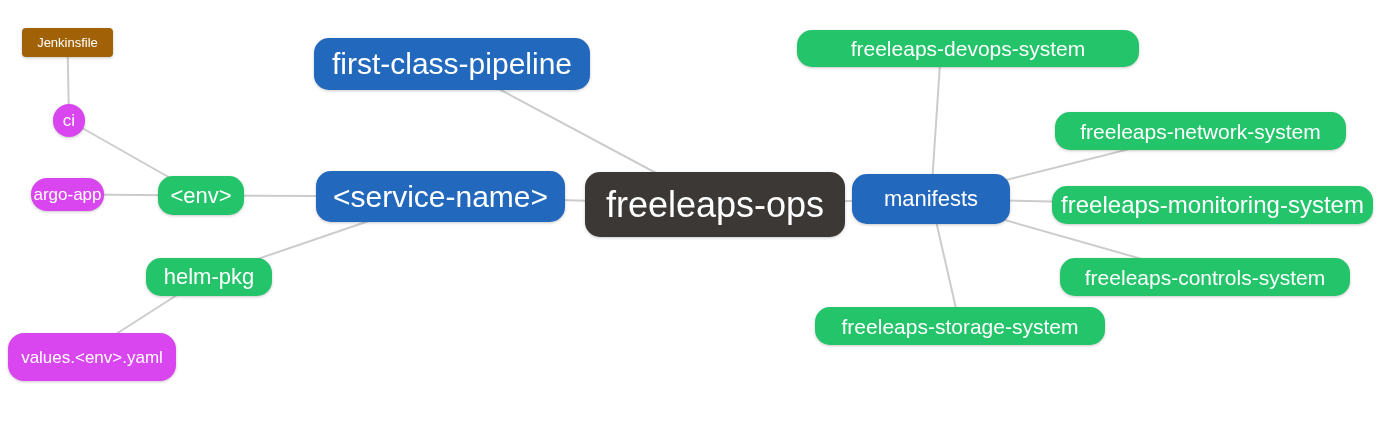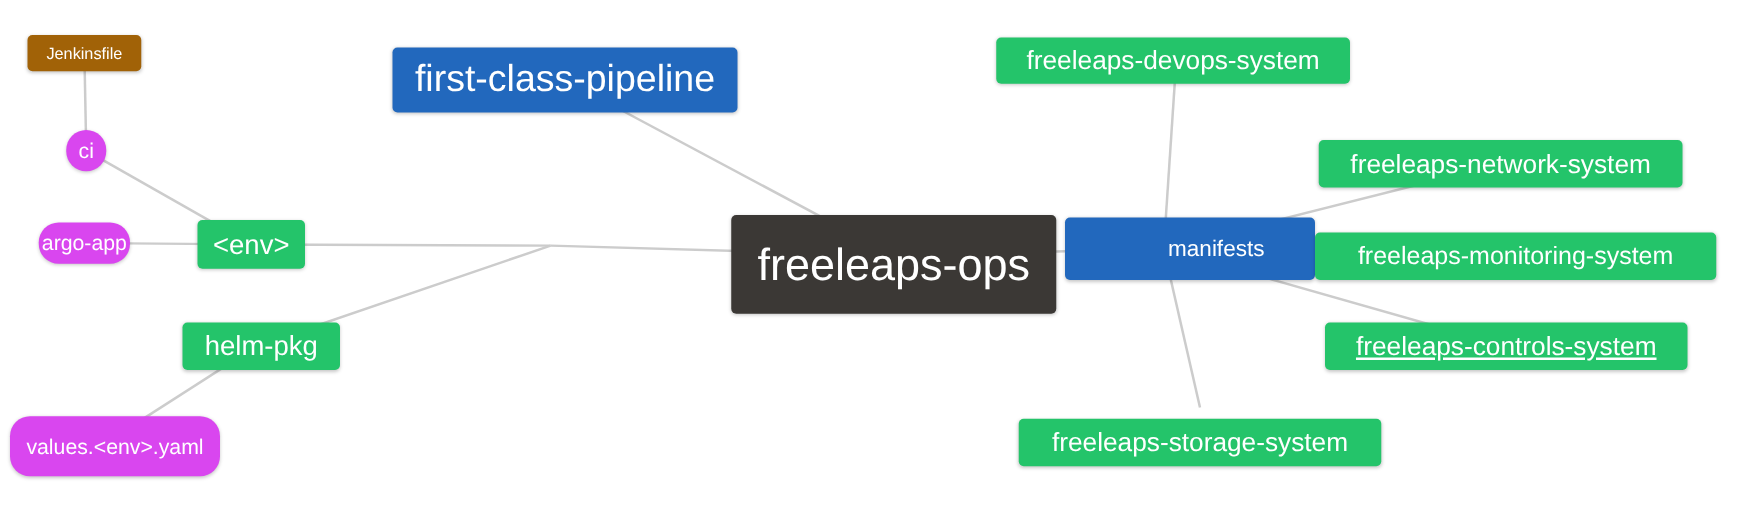--- a/index.html
+++ b/index.html
@@ -26,21 +26,21 @@
     stroke-width: 2;
   }
   .node {
     position: absolute;
     z-index: 2;
     display: flex;
     align-items: center;
     justify-content: center;
     color: #ffffff;
     white-space: nowrap;
-    border-radius: 4px;
+    border-radius: 15px;
     box-shadow: 0 1px 3px rgba(0,0,0,0.22);
     cursor: pointer;
     line-height: 1;
   }
   .node.small { border-radius: 4px; }
   .node.dark   { background: #3b3835; }
   .node.blue   { background: #2268bd; }
   .node.green  { background: #24c46a; }
   .node.orange { background: #a16207; }
   .node.red    { background: #d946ef; border-radius: 16px; }
@@ -74,28 +74,29 @@
   <div class="node red small" style="left:31px;  top:178px; width:73px;  height:33px; font-size:17px;">argo-app</div>
 
   <div class="node green" style="left:158px; top:176px; width:86px;  height:39px; font-size:22px;">&lt;env&gt;</div>
 
   <div class="node green" style="left:146px; top:258px; width:126px; height:38px; font-size:22px;">helm-pkg</div>
 
   <div class="node red small" style="left:8px;   top:333px; width:168px; height:48px; font-size:17px;">values.&lt;env&gt;.yaml</div>
 
   <div class="node blue" style="left:314px; top:38px;  width:276px; height:52px; font-size:30px;">first-class-pipeline</div>
 
+  <div class="node blue" style="left:316px; top:171px; width:249px; height:51px; font-size:30px;">&lt;service-name&gt;</div>
 
-  <div class="node dark" style="left:585px; top:172px; width:260px; height:79px; font-size:36px;">freeleaps-ops</div>
+  <div class="node dark" style="left:585px; top:172px; width:260px; height:65px; font-size:36px;">freeleaps-ops</div>
 
-  <div class="node blue" style="left:852px; top:174px; width:158px; height:50px; font-size:18px;padding-left:42px;">manifests</div>
+  <div class="node blue" style="left:852px; top:174px; width:158px; height:50px; font-size:22px;">manifests</div>
 
-  <div class="node green" style="left:797px;  top:30px;  width:283px; height:37px; font-size:21px;">freeleaps-devops-system</div>
+  <div class="node green" style="left:797px;  top:30px;  width:342px; height:37px; font-size:21px;">freeleaps-devops-system</div>
 
   <div class="node green" style="left:1055px; top:112px; width:291px; height:38px; font-size:21px;">freeleaps-network-system</div>
 
-  <div class="node green" style="left:1052px; top:186px; width:321px; height:38px; font-size:20px;">freeleaps-monitoring-system</div>
+  <div class="node green" style="left:1052px; top:186px; width:321px; height:38px; font-size:24px;">freeleaps-monitoring-system</div>
 
-  <div class="node green" style="left:1060px; top:258px; width:290px; height:38px; font-size:21px;text-decoration:underline;">freeleaps-controls-system</div>
+  <div class="node green" style="left:1060px; top:258px; width:290px; height:38px; font-size:21px;">freeleaps-controls-system</div>
 
-  <div class="node green" style="left:815px;  top:307px; width:290px; height:38px; font-size:21px;margin-top:28px;">freeleaps-storage-system</div>
+  <div class="node green" style="left:815px;  top:307px; width:290px; height:38px; font-size:21px;">freeleaps-storage-system</div>
 
 </div>
 
 </body></html>

